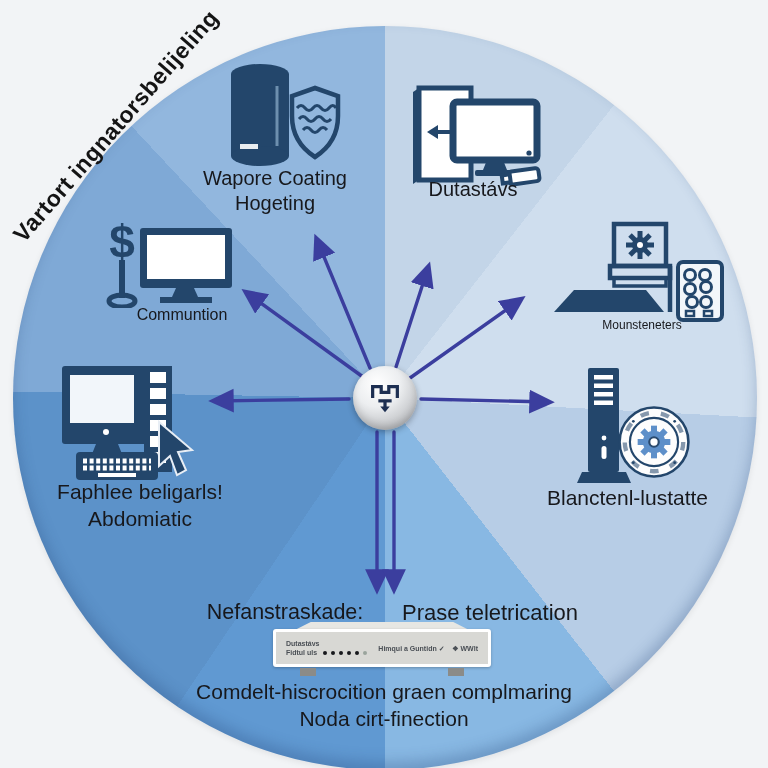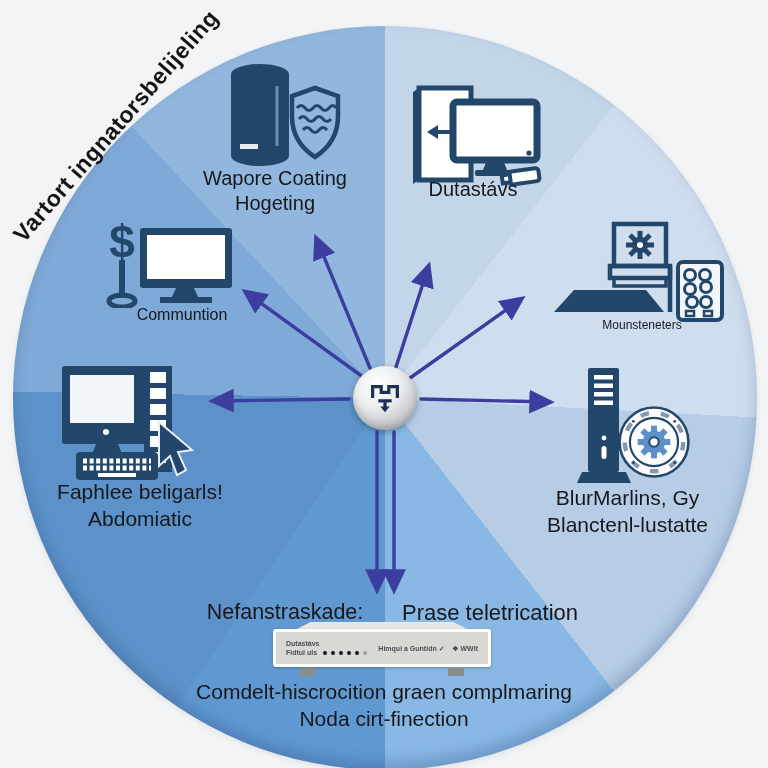--- a/index.html
+++ b/index.html
@@ -194,21 +194,20 @@
       <line class="gear-tooth" x1="35.2" y1="50.8" x2="29.6" y2="56.4"></line>
       <line class="gear-tooth" x1="32" y1="43" x2="24" y2="43"></line>
       <line class="gear-tooth" x1="35.2" y1="35.2" x2="29.6" y2="29.6"></line>
       <line class="gear-tooth" x1="43" y1="32" x2="43" y2="24"></line>
       <line class="gear-tooth" x1="50.8" y1="35.2" x2="56.4" y2="29.6"></line>
       <circle cx="43" cy="43" r="13" fill="var(--gear-blue,#5d8fc9)"></circle>
       <circle cx="43" cy="43" r="5.5" fill="#ffffff" stroke="#2a4a6e" stroke-width="2.5"></circle>
     </g>
   </svg>
   <div class="label" style="left:500px;top:484px;width:255px;font-size:21px;line-height:27px">
-    <div>BlurMarlins, Gy</div>
     <div>Blanctenl-lustatte</div>
   </div>
 
   <div class="label" style="left:160px;top:600px;width:250px;font-size:21.5px">Nefanstraskade:</div>
   <div class="label" style="left:365px;top:600px;width:250px;font-size:22px">Prase teletrication</div>
 
   <div class="router-top"></div>
   <div class="router">
     <div>
       <small>Dutastávs</small>

